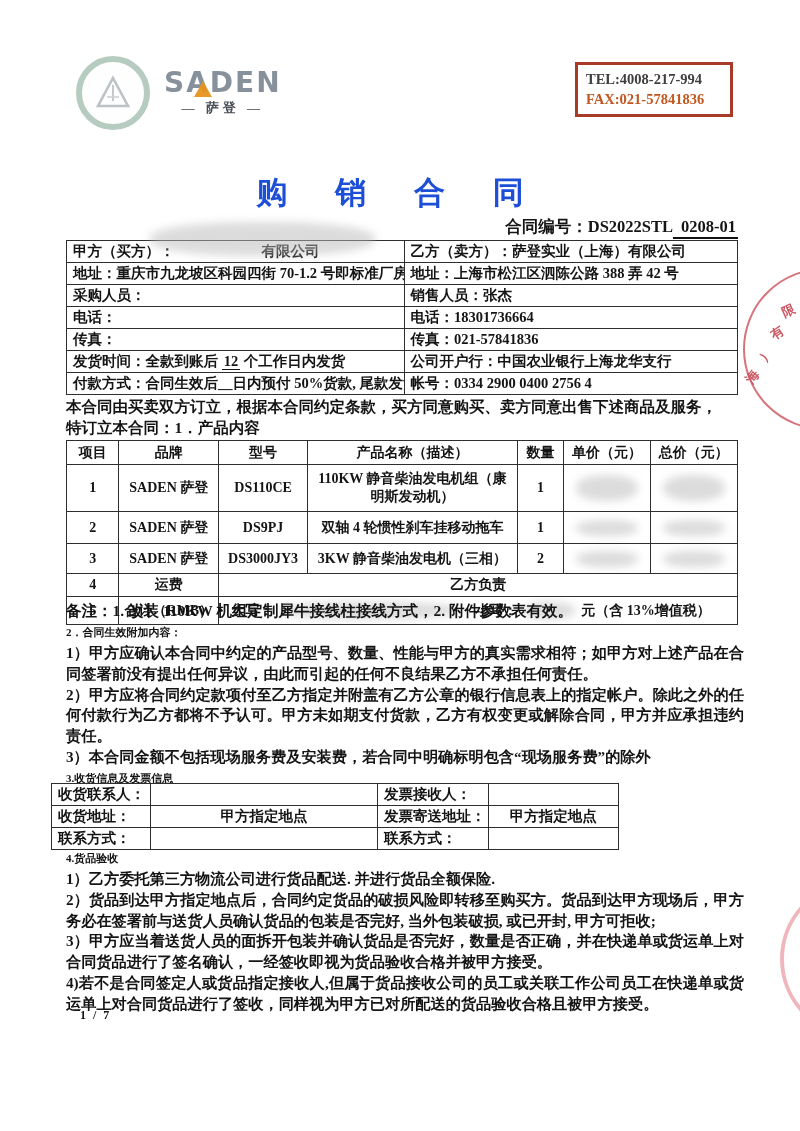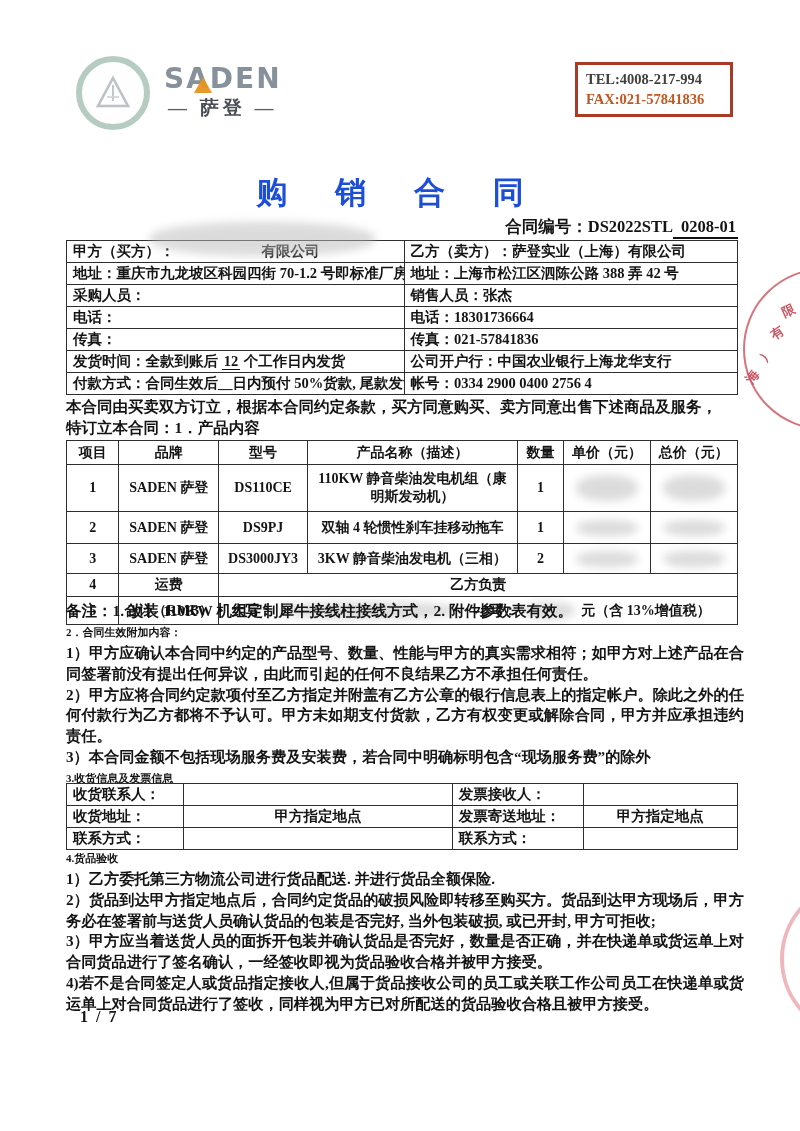--- a/index.html
+++ b/index.html
@@ -9,21 +9,21 @@
   
   .logo{position:absolute;left:76px;top:56px;display:flex;align-items:center;}
   .logo-ring{width:62px;height:62px;border-radius:50%;border:6px solid #b7ccc1;
              display:flex;align-items:center;justify-content:center;background:#fdfefd;}
   .logo-text{margin-left:14px;position:relative;}
   .logo-brand{font-family:"DejaVu Sans",sans-serif;font-weight:700;font-size:28px;
               letter-spacing:2px;color:#86919b;line-height:28px;}
   .logo-tri{position:absolute;left:30px;top:12px;width:0;height:0;
             border-left:9px solid transparent;border-right:9px solid transparent;
             border-bottom:16px solid #e8941f;opacity:.95;}
-  .logo-cn{font-size:19px;font-weight:700;color:#474d53;letter-spacing:4px;margin-top:2px;text-align:center;}
+  .logo-cn{font-size:13px;font-weight:700;color:#474d53;letter-spacing:4px;margin-top:2px;text-align:center;}
   .logo-cn .dash{color:#5a6066;font-weight:700;}
 
   .contact-box{position:absolute;left:575px;top:62px;width:136px;border:3px solid #a93a28;
                padding:4px 8px 5px 8px;background:#fff;}
   .contact-box .tel{color:#404040;font-weight:700;font-size:14.5px;line-height:20px;white-space:nowrap;}
   .contact-box .fax{color:#c2571f;font-weight:700;font-size:14.5px;line-height:20px;white-space:nowrap;}
 
   
   .title{position:absolute;left:0;top:172px;width:800px;text-align:center;
          font-size:31px;font-weight:700;letter-spacing:20px;color:#1d4ed8;}
@@ -59,27 +59,27 @@
   .r2 .sm-cell,.r3 .sm-cell{height:16px;}
   .sm-daxie{width:180px;height:17px;display:inline-block;}
   .sm-xiaoxie{width:52px;height:17px;display:inline-block;}
   .sm-company{position:absolute;left:150px;top:222px;width:225px;height:34px;z-index:3;}
 
   .notes{position:absolute;left:66px;top:601px;width:676px;font-size:15.5px;font-weight:700;}
   .sec2{position:absolute;left:66px;top:622px;width:678px;}
   .clause{margin:0;font-size:15.2px;font-weight:700;line-height:20.8px;text-align:justify;}
   .sec-head{font-size:11px;font-weight:700;line-height:21px;}
 
-  .ship-table{position:absolute;left:66px;top:783px;width:672px;border-radius:11px;}
+  .ship-table{position:absolute;left:51px;top:783px;width:568px;border-radius:11px;}
   .ship-table td{height:18.5px;font-size:14.5px;white-space:nowrap;}
   .ship-table .val{text-align:center;}
 
   .sec4{position:absolute;left:66px;top:848px;width:678px;}
 
-  .footer{position:absolute;left:80px;top:1008px;font-size:16px;font-weight:700;letter-spacing:2px;}
+  .footer{position:absolute;left:80px;top:1008px;font-size:12px;font-weight:700;letter-spacing:2px;}
 
   
   .stamp1{position:absolute;left:743px;top:268px;width:158px;height:158px;border-radius:50%;
           border:2.5px solid rgba(208,90,100,.85);z-index:5;}
   .stamp-char{position:absolute;color:#cb5763;font-weight:700;font-size:13px;z-index:6;}
   .sc0{left:746px;top:368px;transform:rotate(-52deg);}
   .sc1{left:760px;top:346px;transform:rotate(-44deg);}
   .sc2{left:771px;top:324px;transform:rotate(-34deg);}
   .sc3{left:782px;top:302px;transform:rotate(-24deg);}
   .stamp2{position:absolute;left:780px;top:880px;width:150px;height:150px;border-radius:50%;

